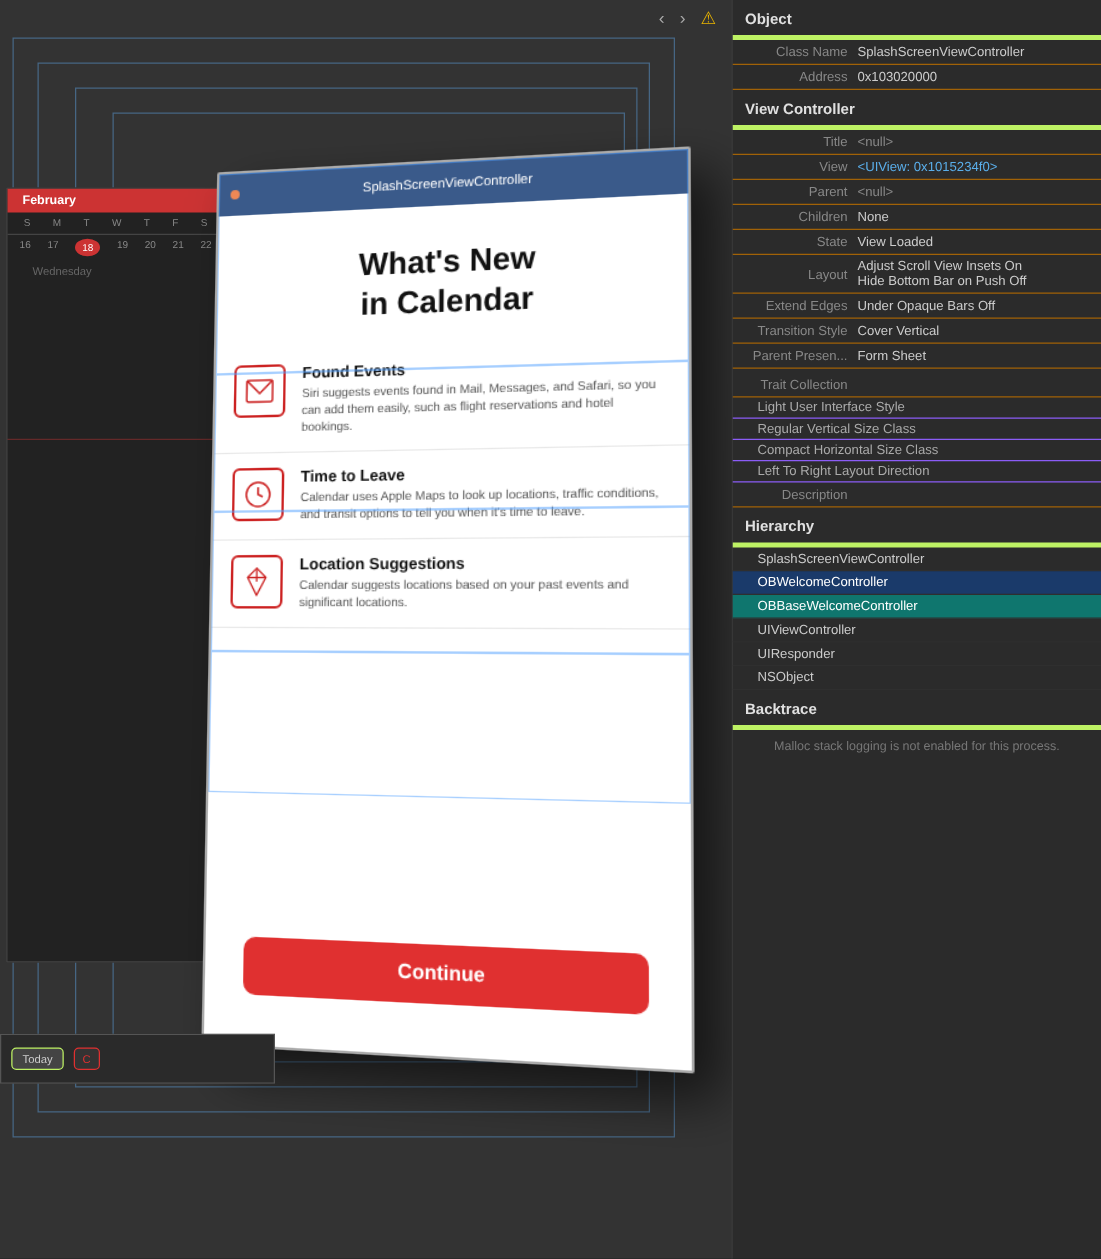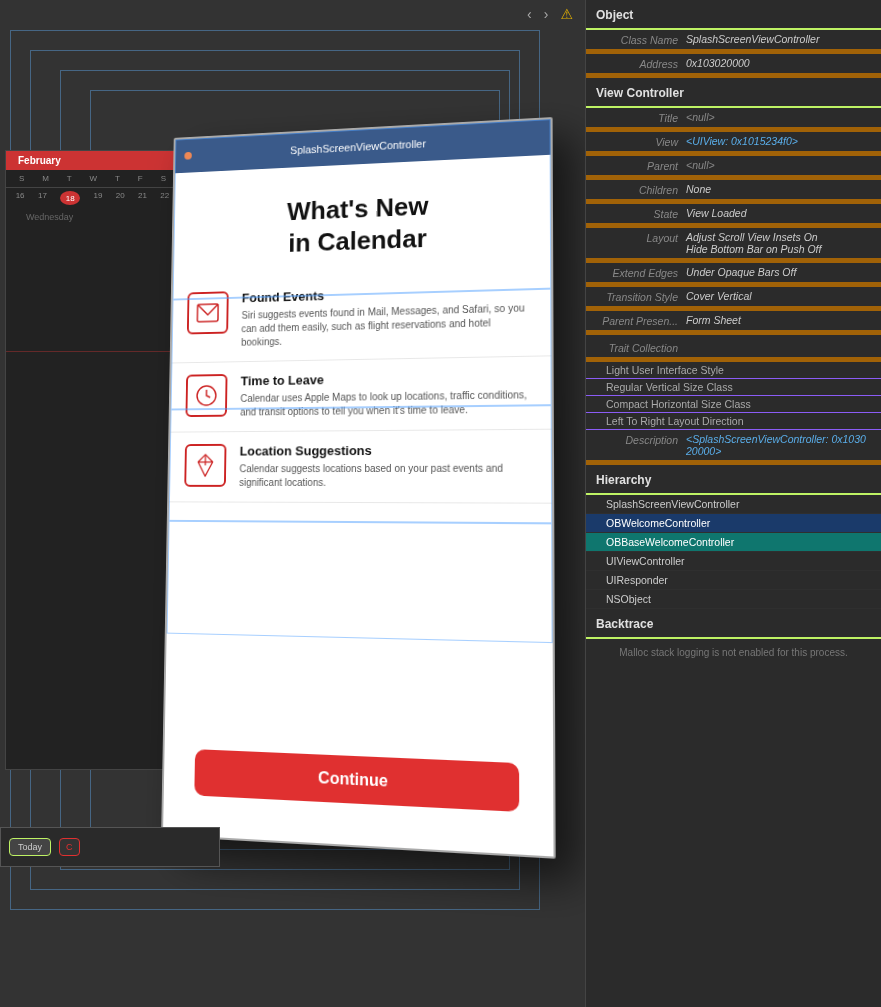--- a/index.html
+++ b/index.html
@@ -165,30 +165,29 @@
       border-left: 1px solid #444;
       overflow-y: auto;
       font-size: 11px;
     }
 
     .section-header {
       color: #e0e0e0;
       font-size: 12px;
       font-weight: 600;
       padding: 8px 10px 6px;
-      border-bottom: 2px solid #bef264;
+      border-bottom: 4px solid #bef264;
     }
 
     .prop-row {
       display: flex;
       padding: 3px 10px;
-      border-bottom: 5px solid #a16207;
+      border-bottom: 1px solid #a16207;
       min-height: 20px;
-      align-items: flex-start;
-      font-style: italic;
+      align-items: center;
     }
 
     .prop-label {
       color: #888;
       width: 90px;
       flex-shrink: 0;
       text-align: right;
       padding-right: 8px;
       font-size: 10.5px;
       padding-top: 1px;
@@ -446,21 +445,20 @@
     <span class="prop-label">Trait Collection</span>
     <span class="prop-value"></span>
   </div>
   <div class="trait-item">Light User Interface Style</div>
   <div class="trait-item">Regular Vertical Size Class</div>
   <div class="trait-item">Compact Horizontal Size Class</div>
   <div class="trait-item">Left To Right Layout Direction</div>
 
   <div class="prop-row">
     <span class="prop-label">Description</span>
-    <span class="prop-value blue">&lt;SplashScreenViewController: 0x103020000&gt;</span>
   </div>
 
   <div class="section-header">Hierarchy</div>
   <div class="hierarchy-item">SplashScreenViewController</div>
   <div class="hierarchy-item selected">OBWelcomeController</div>
   <div class="hierarchy-item selected2">OBBaseWelcomeController</div>
   <div class="hierarchy-item">UIViewController</div>
   <div class="hierarchy-item">UIResponder</div>
   <div class="hierarchy-item">NSObject</div>
 

